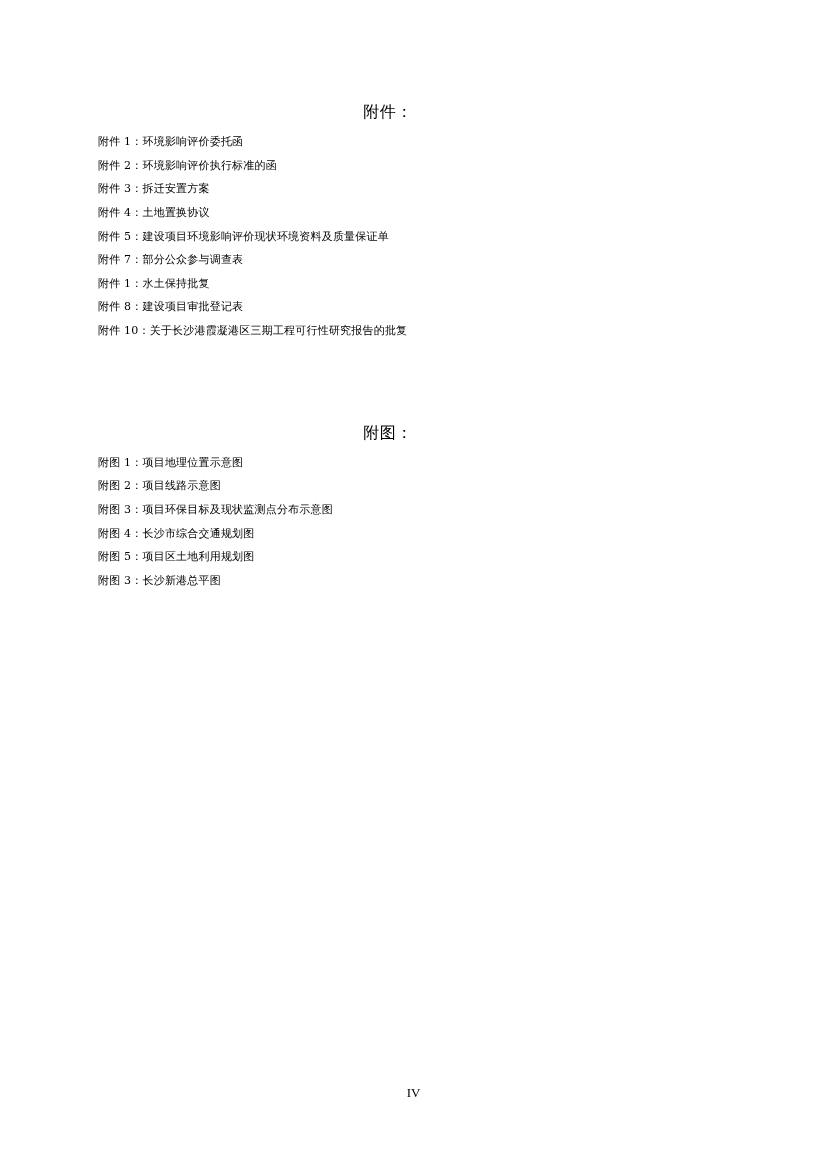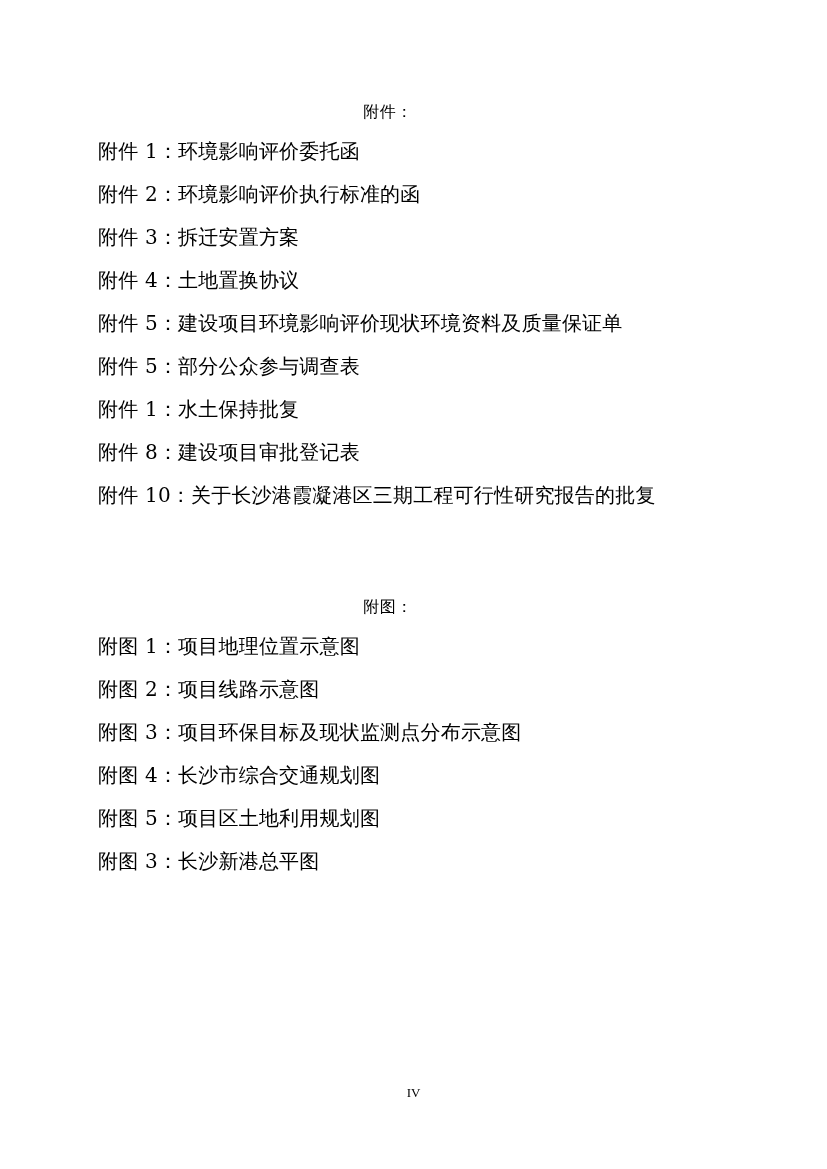--- a/index.html
+++ b/index.html
@@ -35,21 +35,21 @@
     margin: 0 0 6px 0;
     padding-right: 60px;
     letter-spacing: 0.5px;
   }
   .item-list {
     list-style: none;
     margin: 0;
     padding: 0;
   }
   .item-list li {
-    font-size: 20px;
+    font-size: 11px;
     line-height: 2.15;
     white-space: nowrap;
     letter-spacing: 0.2px;
   }
   .gap {
     height: 78px;
   }
   .page-number {
     position: absolute;
     left: 0;
@@ -67,21 +67,21 @@
   <div class="content">
 
     <div class="section">
       <p class="section-title">附件：</p>
       <ul class="item-list">
         <li>附件 1：环境影响评价委托函</li>
         <li>附件 2：环境影响评价执行标准的函</li>
         <li>附件 3：拆迁安置方案</li>
         <li>附件 4：土地置换协议</li>
         <li>附件 5：建设项目环境影响评价现状环境资料及质量保证单</li>
-        <li>附件 5：部分公众参与调查表</li>
+        <li>附件 7：部分公众参与调查表</li>
         <li>附件 1：水土保持批复</li>
         <li>附件 8：建设项目审批登记表</li>
         <li>附件 10：关于长沙港霞凝港区三期工程可行性研究报告的批复</li>
       </ul>
     </div>
 
     <div class="gap"></div>
 
     <div class="section">
       <p class="section-title">附图：</p>

